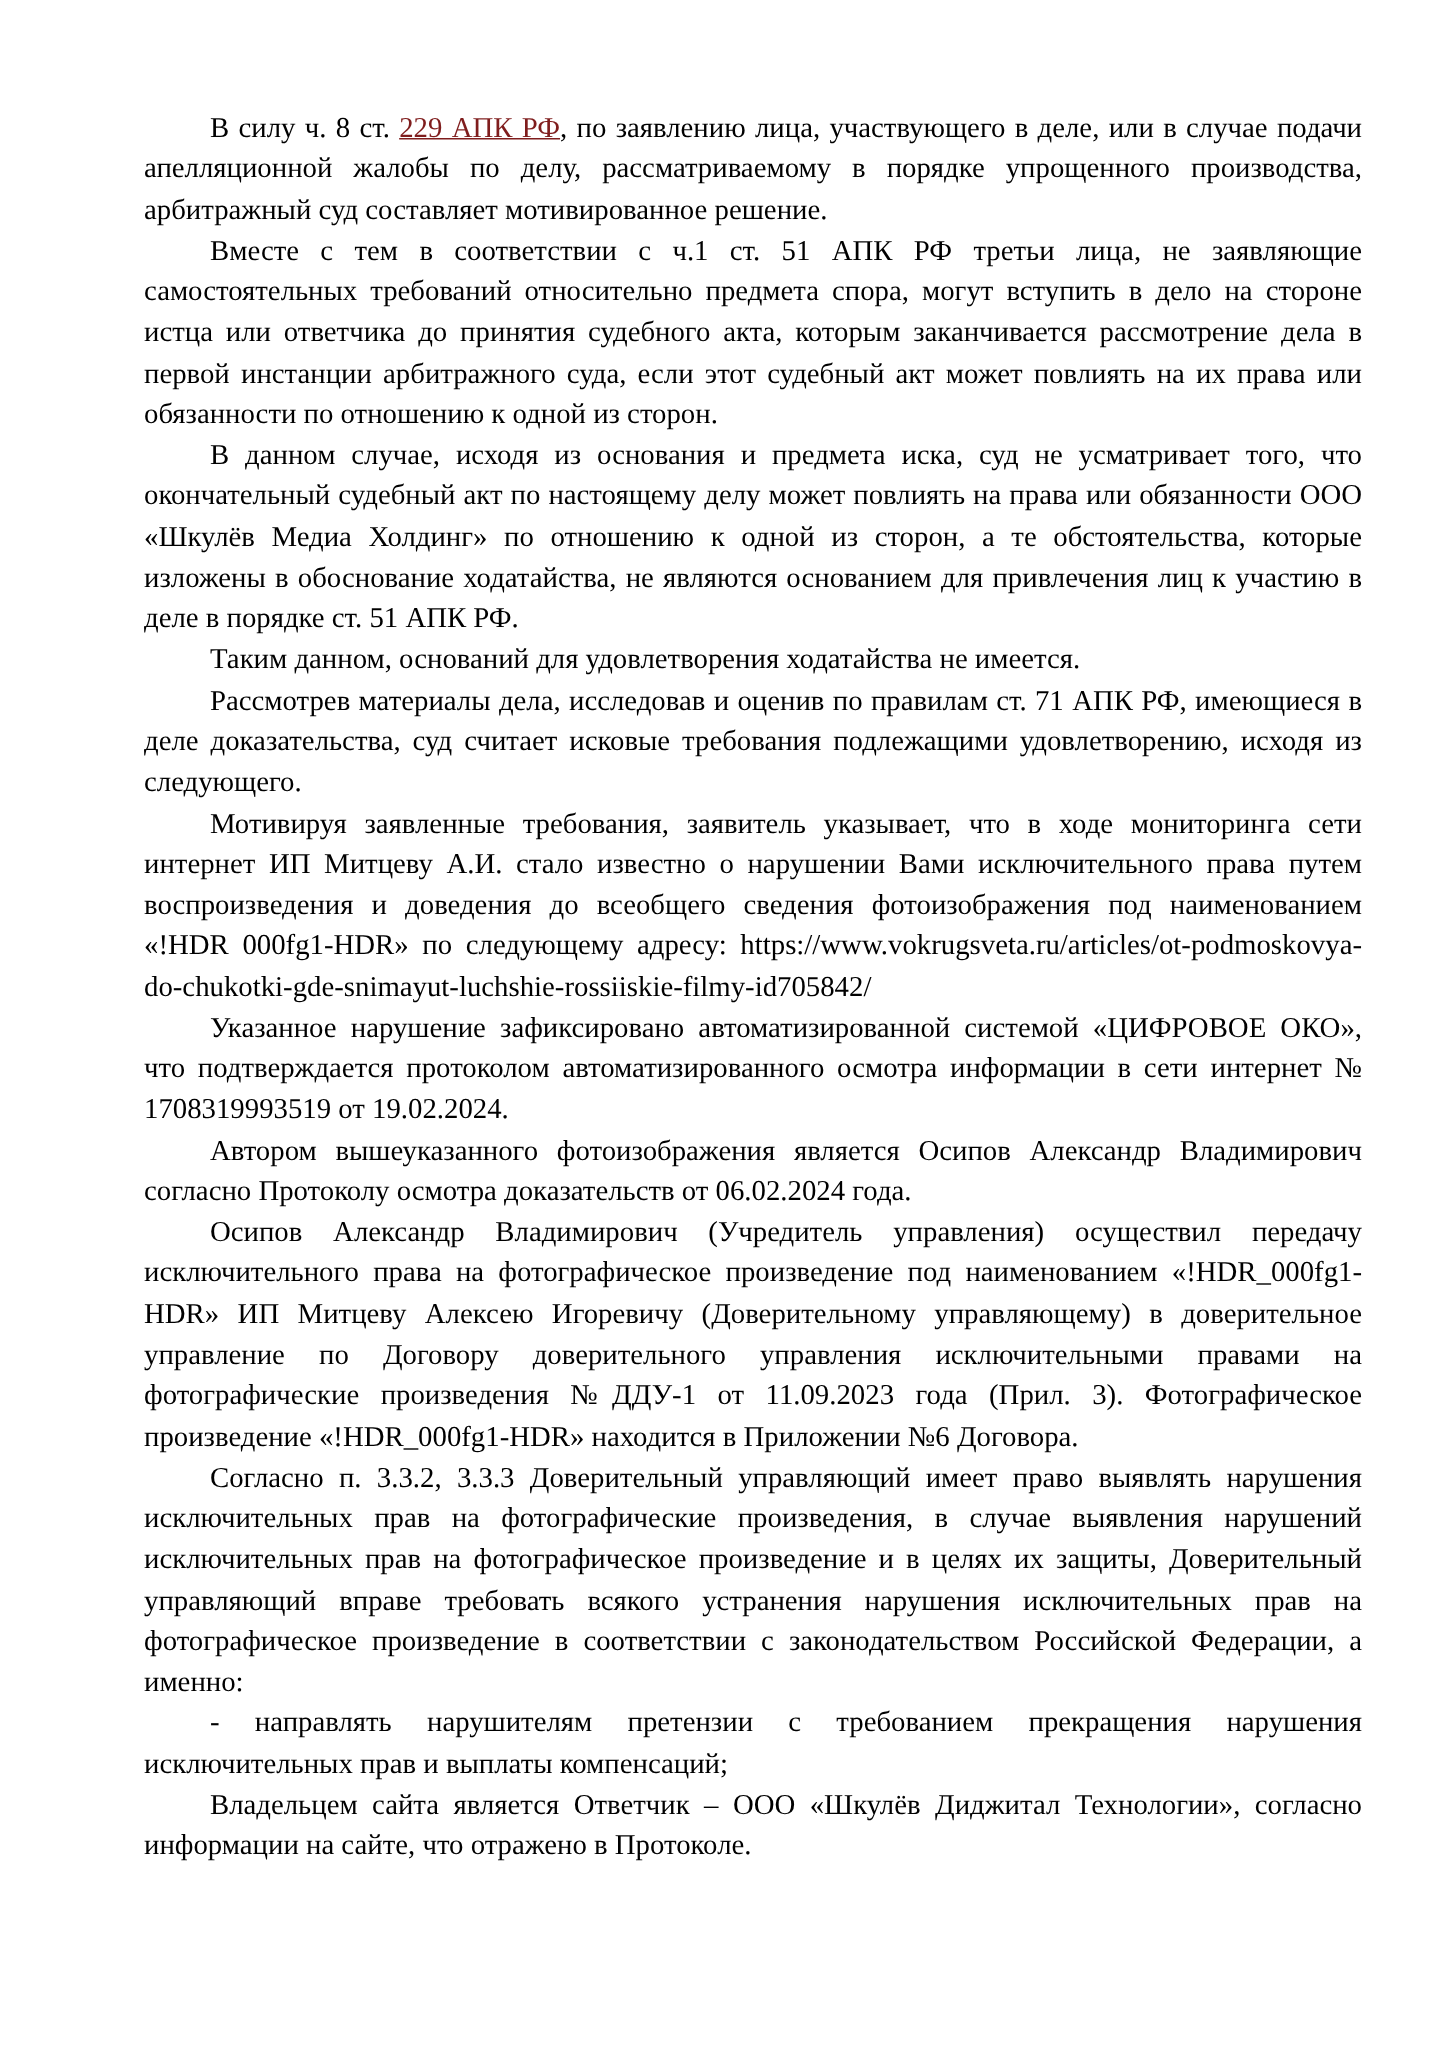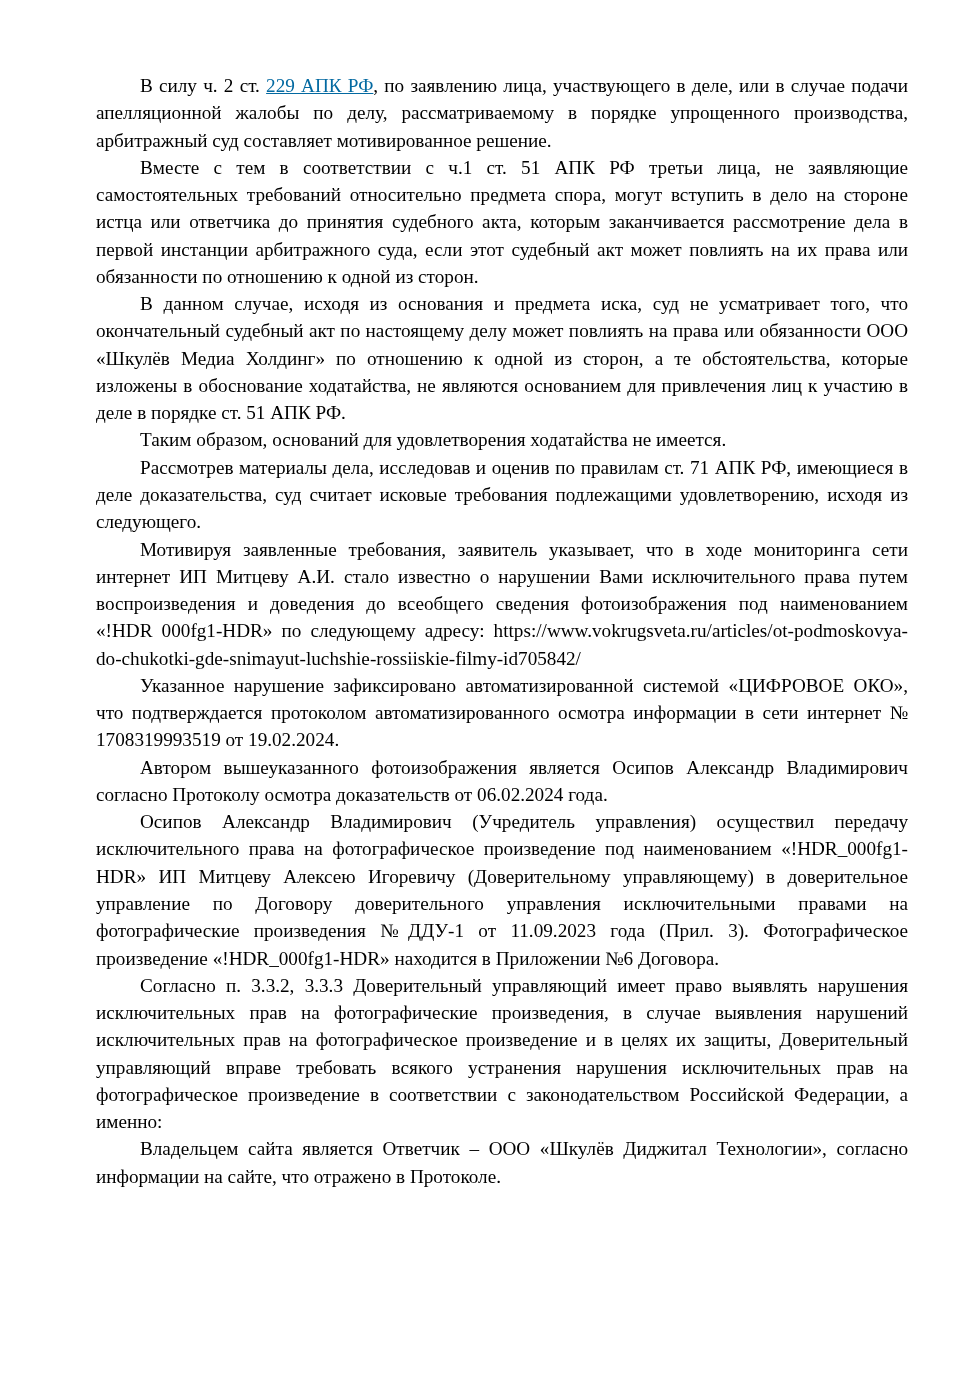--- a/index.html
+++ b/index.html
@@ -30,50 +30,51 @@
     line-height: 1.42;
     text-align: justify;
     text-indent: 44px;
     text-justify: inter-word;
     hyphens: none;
   }
   p.para.dash {
     text-indent: 44px;
   }
   a.inline-link {
-    color: #0369a1;
+    color: #7f1d1d;
     text-decoration: underline;
   }
 </style>
 </head>
 <body>
 
 <div class="page">
   <div class="doc-body">
 
-    <p class="para"><span>В силу ч. 2 ст. </span><a class="inline-link" href="#">229  АПК РФ</a><span>, по заявлению лица, участвующего в деле, или в случае подачи апелляционной жалобы по делу, рассматриваемому в порядке упрощенного производства, арбитражный суд составляет мотивированное решение.</span></p>
+    <p class="para"><span>В силу ч. 8 ст. </span><a class="inline-link" href="#">229  АПК РФ</a><span>, по заявлению лица, участвующего в деле, или в случае подачи апелляционной жалобы по делу, рассматриваемому в порядке упрощенного производства, арбитражный суд составляет мотивированное решение.</span></p>
 
 
     <p class="para">Вместе с тем в соответствии с ч.1 ст. 51 АПК РФ третьи лица, не заявляющие самостоятельных требований относительно предмета спора, могут вступить в дело на стороне истца или ответчика до принятия судебного акта, которым заканчивается рассмотрение дела в первой инстанции арбитражного суда, если этот судебный акт может повлиять на их права или обязанности по отношению к одной из сторон.</p>
 
     <p class="para">В данном случае,  исходя из основания и предмета иска, суд не усматривает того, что окончательный судебный акт  по настоящему делу может повлиять на  права или обязанности ООО «Шкулёв Медиа Холдинг»   по отношению к одной из сторон,   а те обстоятельства, которые изложены в обоснование ходатайства,  не являются основанием для привлечения лиц к участию в деле  в порядке ст. 51  АПК РФ.</p>
 
-    <p class="para">Таким образом,  оснований для удовлетворения ходатайства не имеется.</p>
+    <p class="para">Таким данном,  оснований для удовлетворения ходатайства не имеется.</p>
 
     <p class="para">Рассмотрев материалы дела, исследовав и оценив по правилам ст. 71 АПК РФ, имеющиеся в деле доказательства, суд считает исковые требования подлежащими удовлетворению, исходя из следующего.</p>
 
     <p class="para">Мотивируя заявленные требования, заявитель указывает, что в ходе мониторинга сети интернет ИП Митцеву А.И. стало известно о нарушении Вами исключительного права путем воспроизведения и доведения до всеобщего сведения фотоизображения под наименованием «!HDR 000fg1-HDR»   по   следующему   адресу:   https://www.vokrugsveta.ru/articles/ot-podmoskovya-do-chukotki-gde-snimayut-luchshie-rossiiskie-filmy-id705842/</p>
 
     <p class="para">Указанное  нарушение зафиксировано  автоматизированной системой  «ЦИФРОВОЕ ОКО», что подтверждается протоколом автоматизированного осмотра информации в сети интернет № 1708319993519 от 19.02.2024.</p>
 
     <p class="para">Автором вышеуказанного фотоизображения является Осипов Александр Владимирович согласно Протоколу осмотра доказательств от 06.02.2024 года.</p>
 
     <p class="para">Осипов Александр Владимирович (Учредитель управления) осуществил передачу исключительного права на фотографическое произведение под наименованием «!HDR_000fg1-HDR» ИП Митцеву Алексею Игоревичу (Доверительному управляющему) в доверительное управление по Договору доверительного управления исключительными правами на фотографические произведения №ДДУ-1 от 11.09.2023 года (Прил. 3). Фотографическое произведение «!HDR_000fg1-HDR» находится в Приложении №6 Договора.</p>
 
     <p class="para">Согласно п. 3.3.2, 3.3.3 Доверительный управляющий имеет право выявлять нарушения исключительных прав на фотографические произведения, в случае выявления нарушений исключительных прав на фотографическое произведение и в целях их защиты, Доверительный управляющий вправе требовать всякого устранения нарушения исключительных прав на фотографическое произведение в соответствии с законодательством Российской Федерации, а именно:</p>
 
+    <p class="para dash">-  направлять  нарушителям  претензии  с  требованием  прекращения  нарушения исключительных прав и выплаты компенсаций;</p>
 
 
 
     <p class="para">Владельцем сайта является Ответчик – ООО «Шкулёв Диджитал Технологии», согласно информации на сайте, что отражено в Протоколе.</p>
 
   </div>
 </div>
 
 </body></html>

